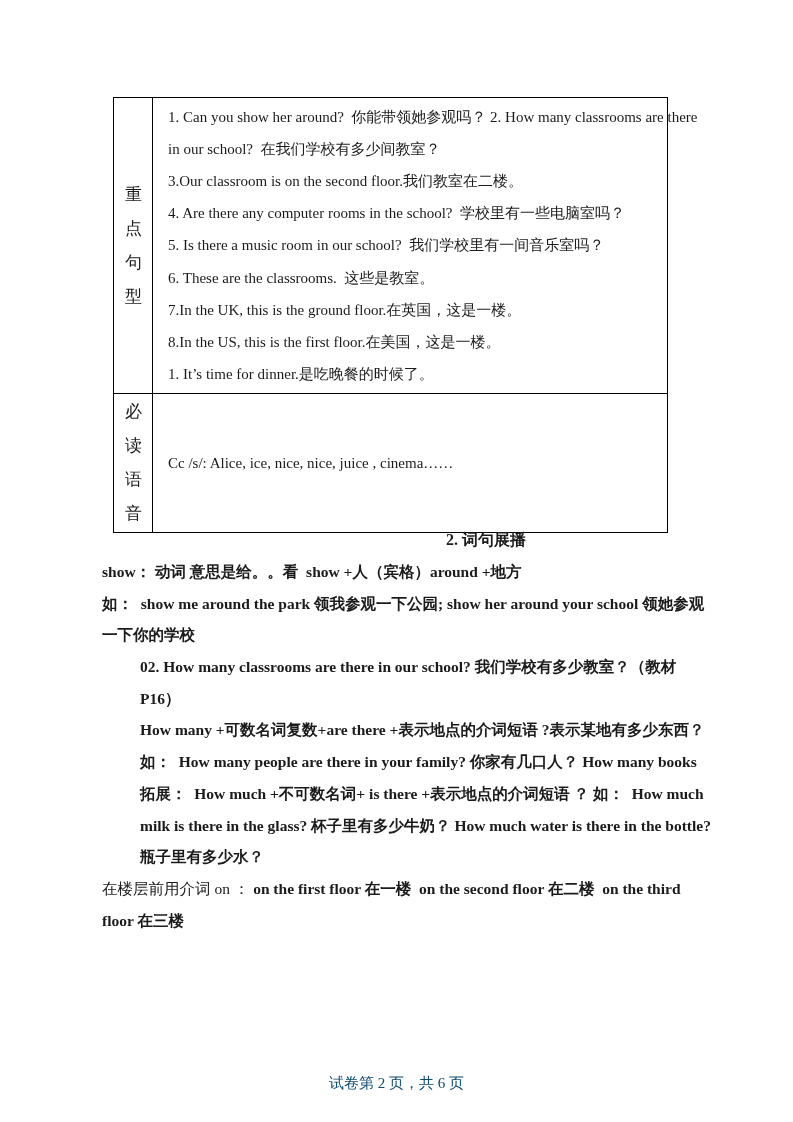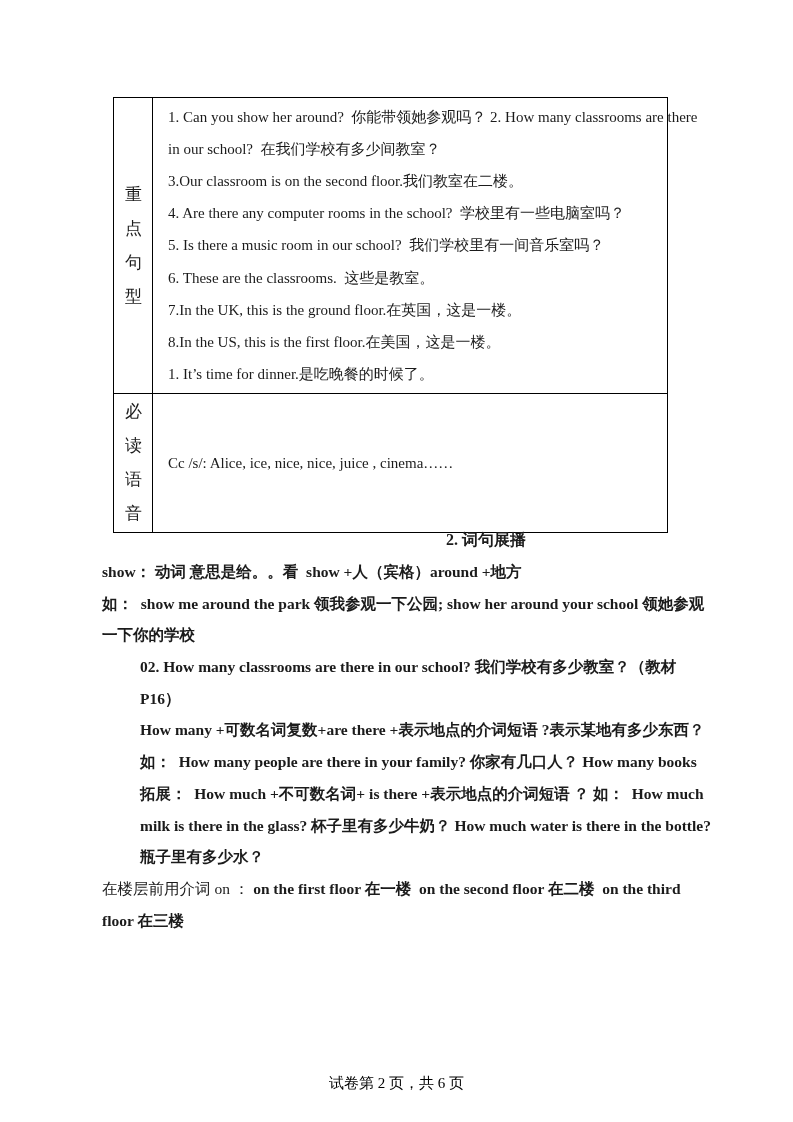--- a/index.html
+++ b/index.html
@@ -77,21 +77,21 @@
   .b { font-weight: bold; }
 
   
   .page-footer {
     position: absolute;
     left: 0;
     top: 1074px;
     width: 793px;
     text-align: center;
     font-size: 15px;
-    color: #000000;
+    color: #0c4a6e;
     white-space: pre;
   }
 </style>
 </head>
 <body>
 
 <div class="page">
 
   <table class="key-table">
     <tbody>

